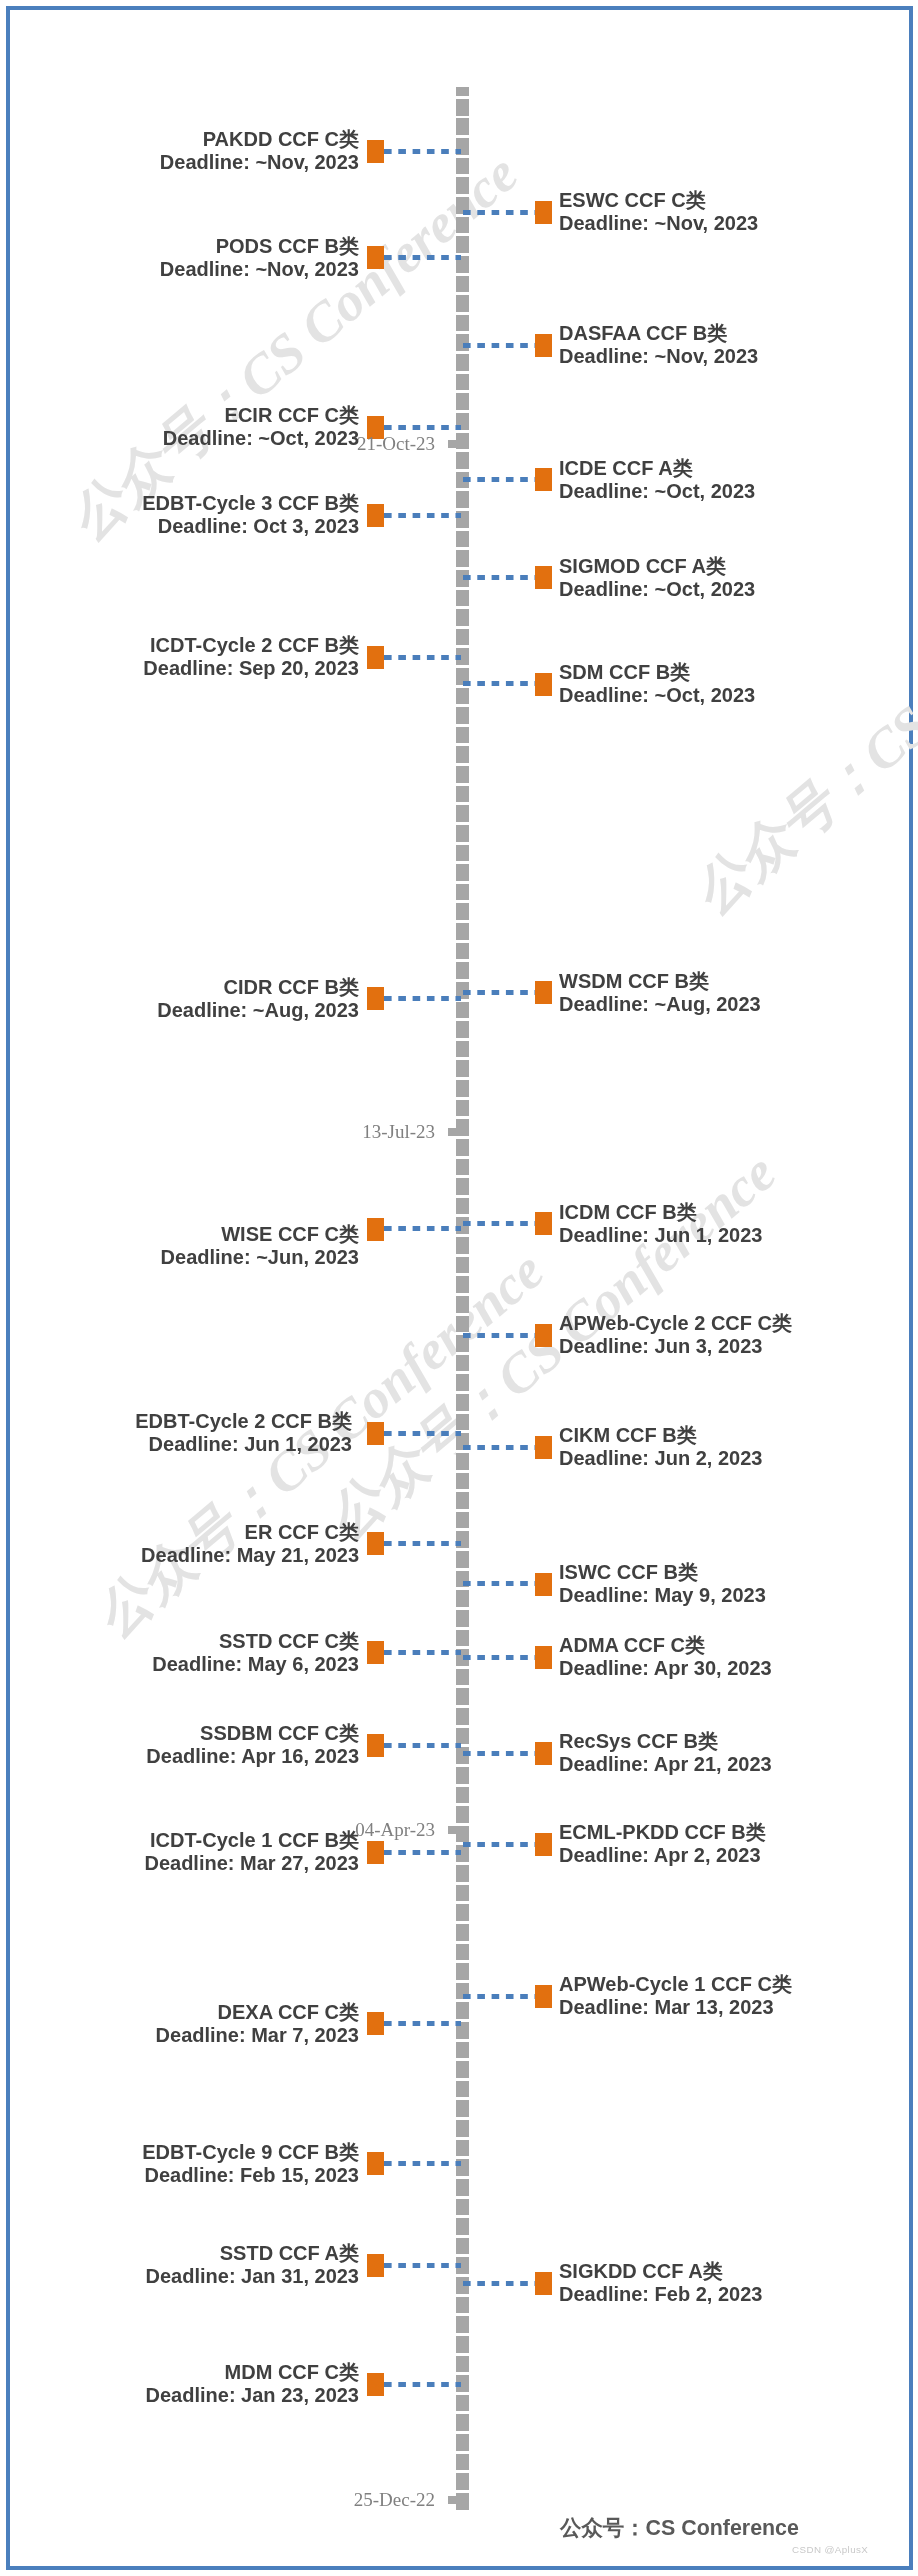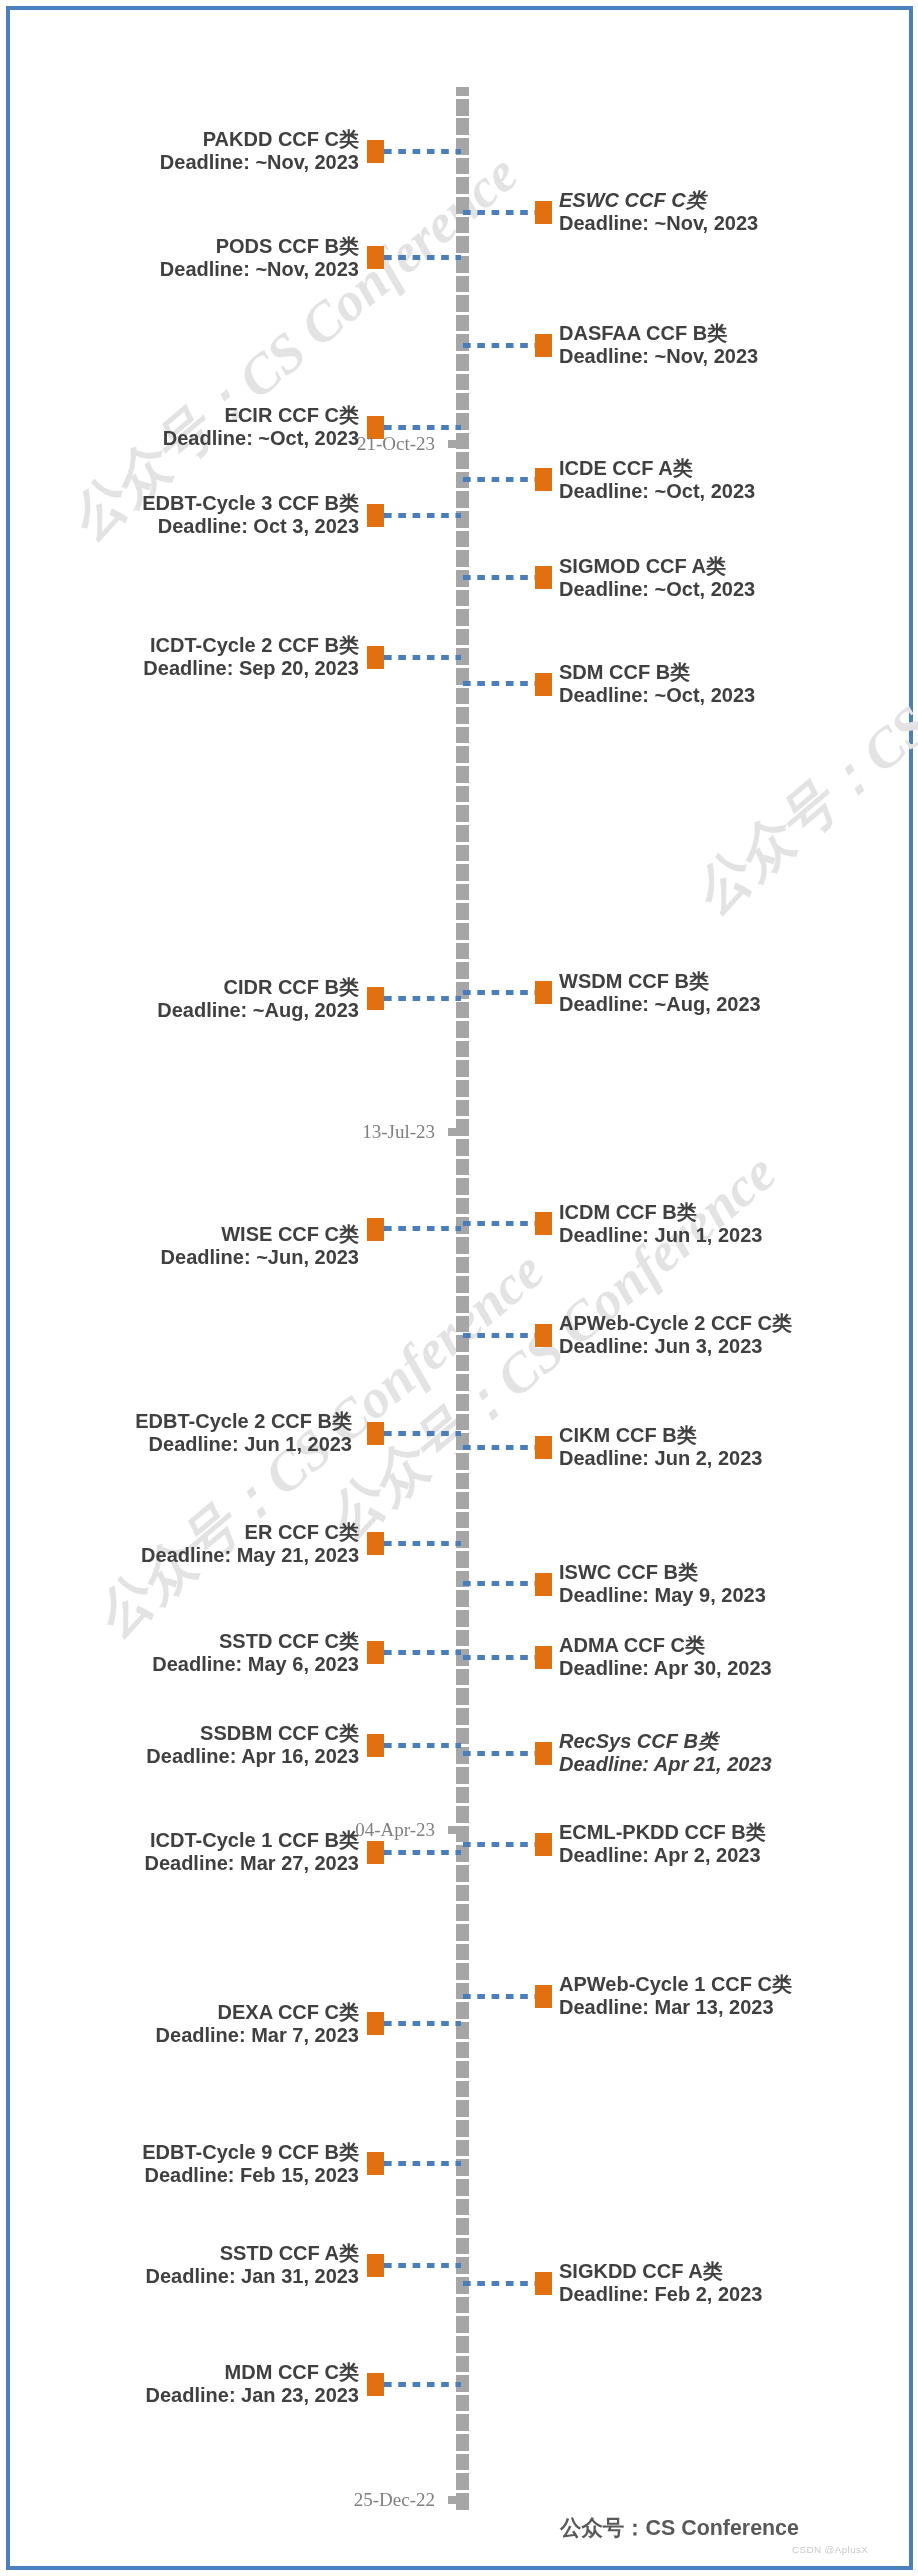--- a/index.html
+++ b/index.html
@@ -280,21 +280,21 @@
       <div class="ev left" style="left: 27px; width: 332px; top: 128px;">
         <div class="txt">
           <span class="l1" style="display: block;">PAKDD CCF C类</span>
           <span class="l2">Deadline: ~Nov, 2023</span>
         </div>
       </div>
       <div class="mk" style="left: 535px; top: 201px;"></div>
       <div class="lead" style="left: 463px; width: 72px; top: 210px;"></div>
       <div class="ev right" style="left: 559px; width: 348px; top: 189px;">
         <div class="txt">
-          <span class="l1" style="display: block; font-style: italic;">ESWC CCF C类</span>
+          <span class="l1" style="display: block;">ESWC CCF C类</span>
           <span class="l2">Deadline: ~Nov, 2023</span>
         </div>
       </div>
       <div class="mk" style="left: 367px; top: 246px;"></div>
       <div class="lead" style="left: 384px; width: 77px; top: 255px;"></div>
       <div class="ev left" style="left: 27px; width: 332px; top: 235px;">
         <div class="txt">
           <span class="l1" style="display: block;">PODS CCF B类</span>
           <span class="l2">Deadline: ~Nov, 2023</span>
         </div>
@@ -446,21 +446,21 @@
       <div class="mk" style="left: 367px; top: 1734px;"></div>
       <div class="lead" style="left: 384px; width: 77px; top: 1743px;"></div>
       <div class="ev left" style="left: 27px; width: 332px; top: 1722px;">
         <div class="txt">
           <span class="l1" style="display: block;">SSDBM CCF C类</span>
           <span class="l2">Deadline: Apr 16, 2023</span>
         </div>
       </div>
       <div class="mk" style="left: 535px; top: 1742px;"></div>
       <div class="lead" style="left: 463px; width: 72px; top: 1751px;"></div>
-      <div class="ev right" style="left: 559px; width: 348px; top: 1730px; font-style: italic;">
+      <div class="ev right" style="left: 559px; width: 348px; top: 1730px;">
         <div class="txt">
           <span class="l1" style="display: block;">RecSys CCF B类</span>
           <span class="l2">Deadline: Apr 21, 2023</span>
         </div>
       </div>
       <div class="mk" style="left: 367px; top: 1841px;"></div>
       <div class="lead" style="left: 384px; width: 77px; top: 1850px;"></div>
       <div class="ev left" style="left: 27px; width: 332px; top: 1829px;">
         <div class="txt">
           <span class="l1" style="display: block;">ICDT-Cycle 1 CCF B类</span>

